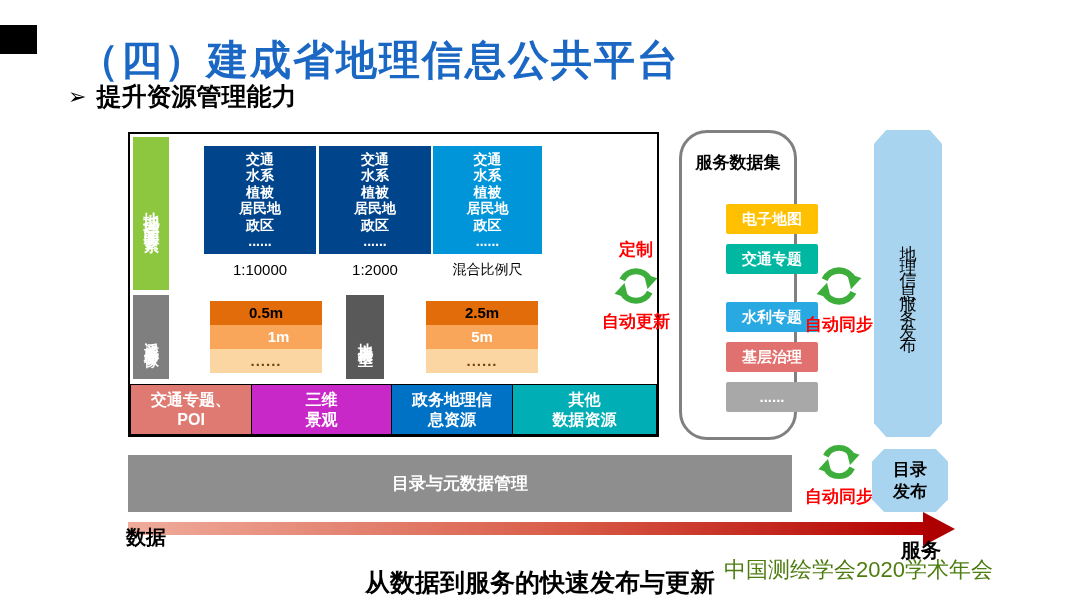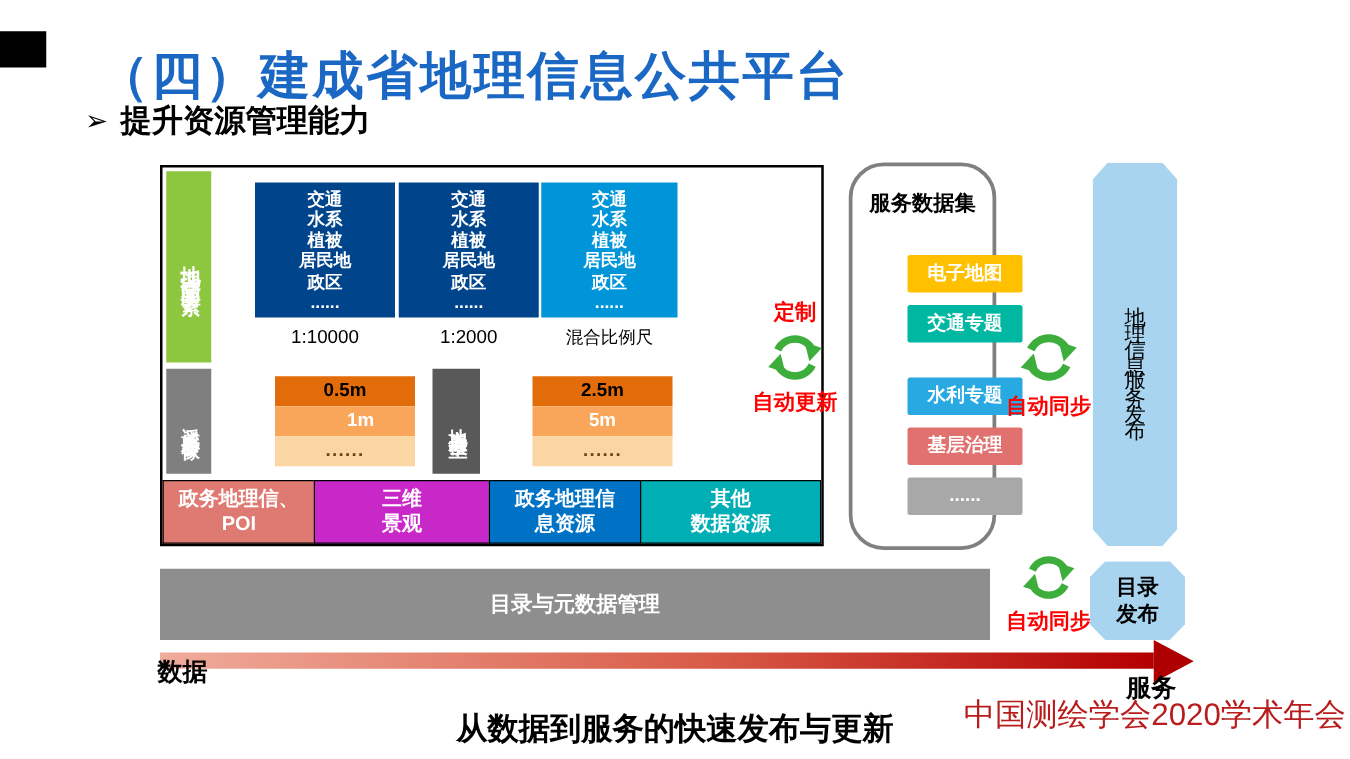--- a/index.html
+++ b/index.html
@@ -25,21 +25,21 @@
   .geo-box { position: absolute; top: 12px; height: 108px; width: 112px; display: flex; align-items: center; justify-content: center;
              color: #fff; font-weight: 700; font-size: 14px; line-height: 16.5px; text-align: center; white-space: pre-line; }
   .geo-box-0 { left: 74px; } .geo-box-1 { left: 189px; } .geo-box-2 { left: 303px; width: 109px; }
   .scale-label { position: absolute; top: 127px; width: 112px; text-align: center; font-size: 15px; color: #000; }
   .scale-0 { left: 74px; } .scale-1 { left: 189px; } .scale-2 { left: 303px; width: 109px; font-size: 14px; }
   .rs-side { left: 3px; top: 161px; width: 36px; height: 84px; }
   .rs-side .vtext { font-size: 15px; letter-spacing: 4px; }
   .dem-side { left: 216px; top: 161px; width: 38px; height: 84px; }
   .dem-side .vtext { font-size: 15px; letter-spacing: 3px; }
   .stack { position: absolute; top: 167px; width: 112px; }
-  .stack-1 { left: 90px; } .stack-2 { left: 296px; }
+  .stack-1 { left: 80px; } .stack-2 { left: 296px; }
   .stack-row { height: 24px; line-height: 24px; text-align: center; font-size: 15px; font-weight: 700; }
   .stack-row.r0 { color: #000; } .stack-row.r1 { color: #fff; } .stack-row.r2 { color: #6E4612; letter-spacing: 1px; }
   .bottom-row { position: absolute; left: 0; top: 250px; width: 100%; height: 51px; display: flex; }
   .bottom-cell { border: 1px solid #000; border-right: none; display: flex; align-items: center; justify-content: center;
                  color: #fff; font-weight: 700; font-size: 16px; line-height: 20px; text-align: center; white-space: pre-line; }
   .bottom-cell:last-child { border-right: 1px solid #000; }
   .bc-0 { width: 23%; } .bc-1 { width: 23%; } .bc-2 { width: 26.5%; } .bc-3 { width: 27.5%; }
 
   
   .flow { position: absolute; display: flex; flex-direction: column; align-items: center; }
@@ -70,21 +70,21 @@
     color: #fff; font-weight: 700; font-size: 17px; display: flex; align-items: center; justify-content: center; }
 
   
   .arrow-body { position: absolute; left: 128px; top: 522px; width: 795px; height: 13px;
     background: linear-gradient(90deg, #F0AC9C 0%, #D85C48 55%, #B40000 100%); }
   .arrow-head { position: absolute; left: 923px; top: 512px; width: 0; height: 0;
     border-top: 17px solid transparent; border-bottom: 17px solid transparent; border-left: 32px solid #AE0000; }
   .axis-left { position: absolute; left: 126px; top: 524px; font-size: 20px; font-weight: 700; color: #000; }
   .axis-right { position: absolute; left: 901px; top: 537px; font-size: 20px; font-weight: 700; color: #000; }
   .caption { position: absolute; left: 0; top: 566px; width: 100%; text-align: center; font-size: 25px; font-weight: 700; color: #000; }
-  .watermark { position: absolute; left: 771px; top: 555px; font-size: 25px; color: #b91c1c; }
+  .watermark { position: absolute; left: 724px; top: 555px; font-size: 22px; color: #4d7c0f; }
 </style>
 </head>
 <body>
 
 <svg width="0" height="0" style="position:absolute" aria-hidden="true">
   <symbol id="sync-arrows" viewBox="0 0 60 60">
     <path d="M12 22 A 20 20 0 0 1 48 22" fill="none" stroke="currentColor" stroke-width="8"></path>
     <polygon points="40,14 58,20 45,34" fill="currentColor"></polygon>
     <path d="M48 38 A 20 20 0 0 1 12 38" fill="none" stroke="currentColor" stroke-width="8"></path>
     <polygon points="20,46 2,40 15,26" fill="currentColor"></polygon>
@@ -149,21 +149,21 @@
       <span class="vtext">地表模型</span>
     </div>
 
     <div class="stack stack-2">
       <div class="stack-row r0" style="background-color: rgb(227, 108, 10);">2.5m</div>
       <div class="stack-row r1" style="background-color: rgb(249, 166, 90);">5m</div>
       <div class="stack-row r2" style="background-color: rgb(251, 213, 162);">......</div>
     </div>
 
     <div class="bottom-row">
-      <div class="bottom-cell bc-0" style="background-color: rgb(223, 122, 114);">政务地理信、
+      <div class="bottom-cell bc-0" style="background-color: rgb(223, 122, 114);">交通专题、
 POI</div>
       <div class="bottom-cell bc-2" style="background-color: rgb(201, 40, 201);">三维
 景观</div>
       <div class="bottom-cell bc-1" style="background-color: rgb(0, 114, 198);">政务地理信
 息资源</div>
       <div class="bottom-cell bc-3" style="background-color: rgb(0, 174, 181);">其他
 数据资源</div>
     </div>
   </div>
 

